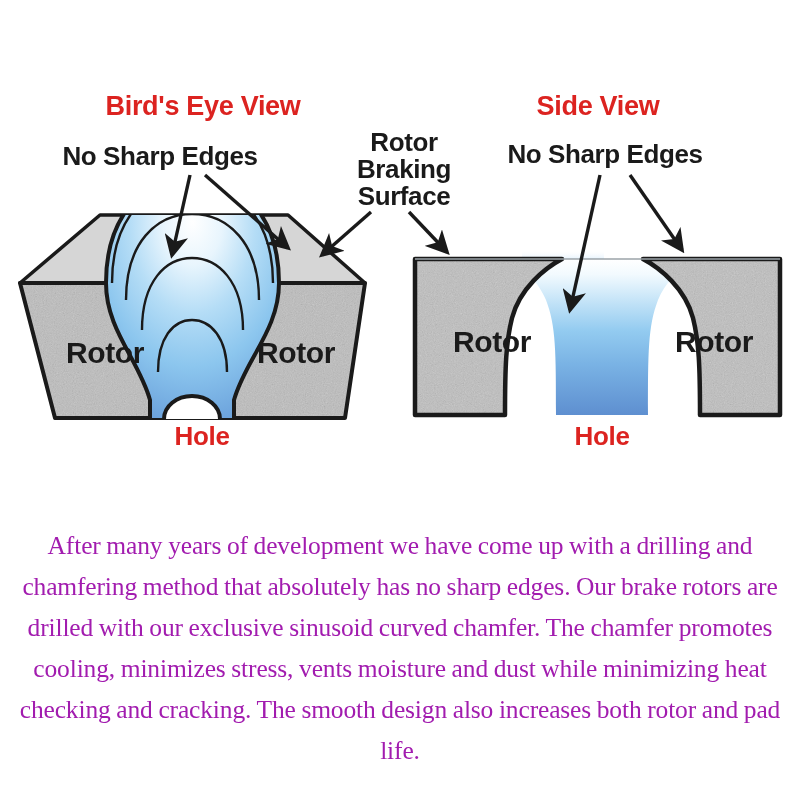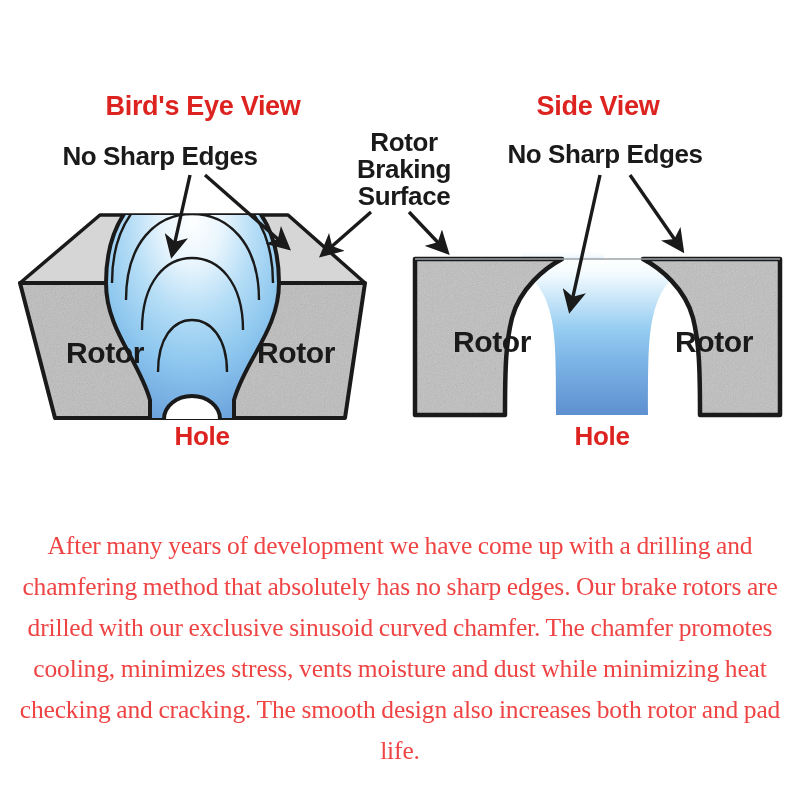--- a/index.html
+++ b/index.html
@@ -63,21 +63,21 @@
   
   #body-copy {
     position: absolute;
     left: 6px;
     top: 525px;
     width: 788px;
     text-align: center;
     font-family: "Liberation Serif", serif;
     font-size: 25.5px;
     line-height: 41px;
-    color: #ef4444;
+    color: #a21caf;
     letter-spacing: -0.15px;
     word-spacing: -0.5px;
   }
 </style>
 </head>
 <body>
 
 <div id="diagram-stage">
 
   <svg class="figure" viewBox="0 0 800 800">

